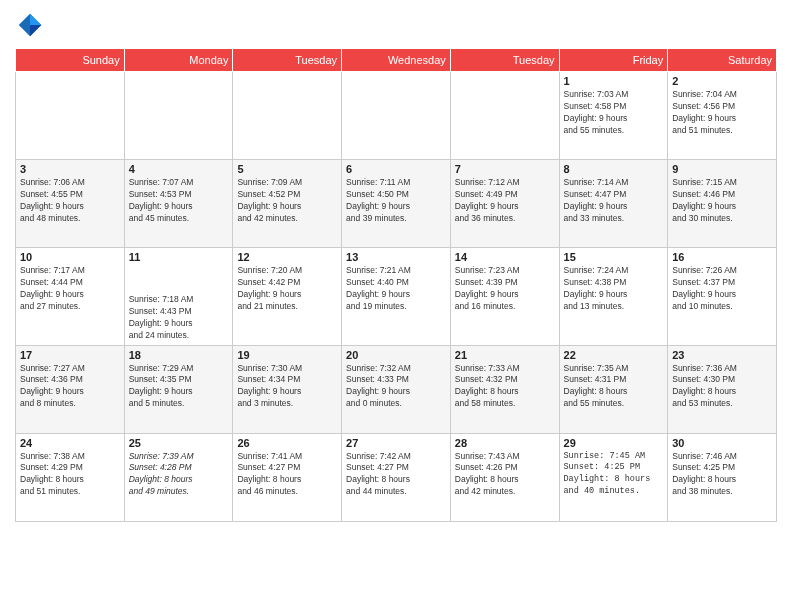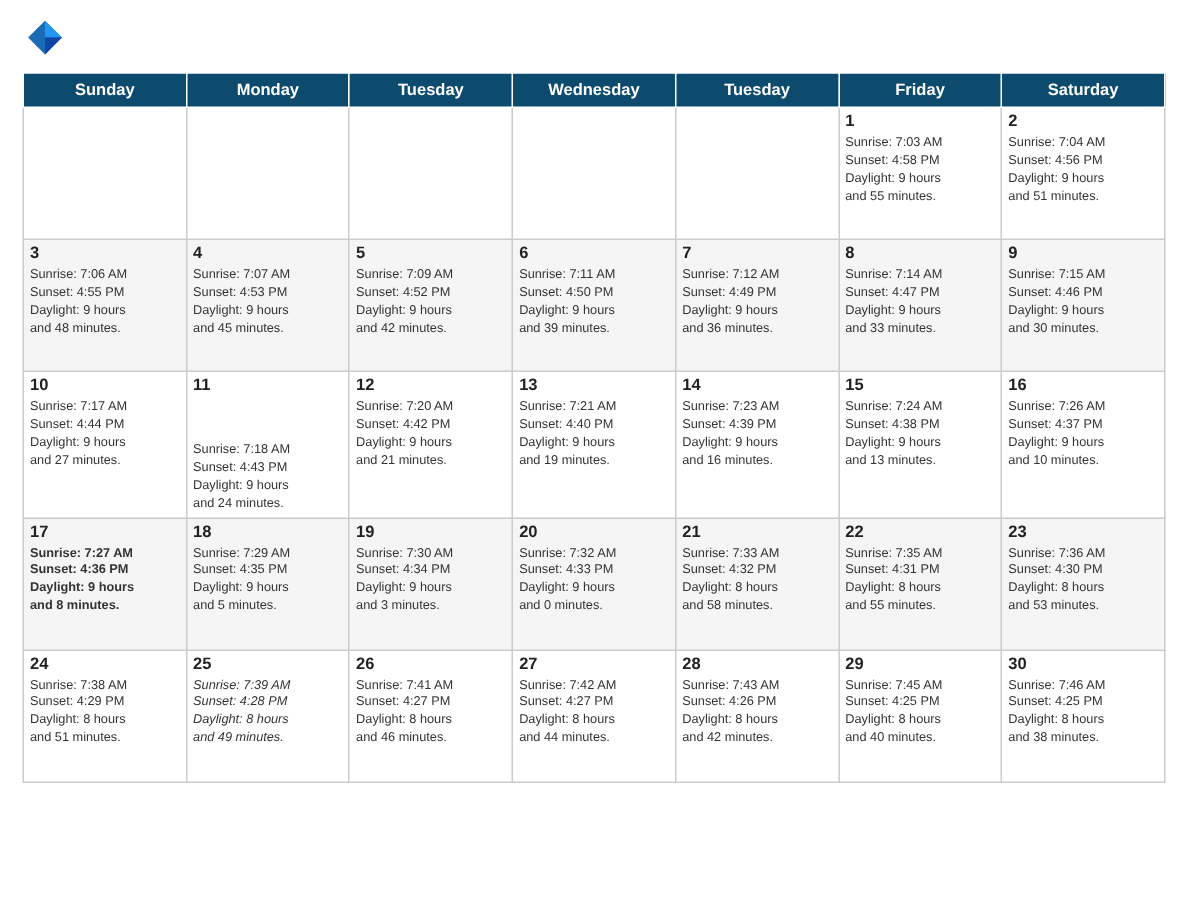--- a/index.html
+++ b/index.html
@@ -47,26 +47,26 @@
     .location {
       font-size: 14px;
       color: #444;
     }
     .calendar {
       width: 100%;
       border-collapse: collapse;
       table-layout: fixed;
     }
     .calendar th {
-      background: #0c4a6e;
+      background: #ef4444;
       color: #fff;
       font-size: 11px;
-      font-weight: bold;
+      font-weight: normal;
       padding: 5px 4px;
-      text-align: center;
+      text-align: right;
       border: 1px solid #fff;
     }
     .calendar td {
       border: 1px solid #ccc;
       vertical-align: top;
       padding: 3px 4px;
       font-size: 9px;
       color: #333;
       height: 88px;
       background: #fff;
@@ -244,21 +244,21 @@
             <span class="day-number">16</span>
             <div class="day-info" style="white-space: pre-line;">Sunrise: 7:26 AM
 Sunset: 4:37 PM
 Daylight: 9 hours
 and 10 minutes.</div>
           </td>
         </tr>
         <tr>
           <td>
             <span class="day-number">17</span>
-            <div class="day-info" style="white-space: pre-line; font-weight: bold;">Sunrise: 7:27 AM
+            <div class="day-info" style="white-space: pre-line;">Sunrise: 7:27 AM
 Sunset: 4:36 PM
 Daylight: 9 hours
 and 8 minutes.</div>
           </td>
           <td>
             <span class="day-number">18</span>
             <div class="day-info" style="white-space: pre-line;">Sunrise: 7:29 AM
 Sunset: 4:35 PM
 Daylight: 9 hours
 and 5 minutes.</div>
@@ -330,21 +330,21 @@
           </td>
           <td>
             <span class="day-number">28</span>
             <div class="day-info" style="white-space: pre-line;">Sunrise: 7:43 AM
 Sunset: 4:26 PM
 Daylight: 8 hours
 and 42 minutes.</div>
           </td>
           <td>
             <span class="day-number">29</span>
-            <div class="day-info" style="white-space: pre-line;">Sunrise: 7:45 AM
+            <div class="day-info" style="white-space: pre-line; font-family: Liberation Mono, monospace;">Sunrise: 7:45 AM
 Sunset: 4:25 PM
 Daylight: 8 hours
 and 40 minutes.</div>
           </td>
           <td>
             <span class="day-number">30</span>
             <div class="day-info" style="white-space: pre-line;">Sunrise: 7:46 AM
 Sunset: 4:25 PM
 Daylight: 8 hours
 and 38 minutes.</div>

